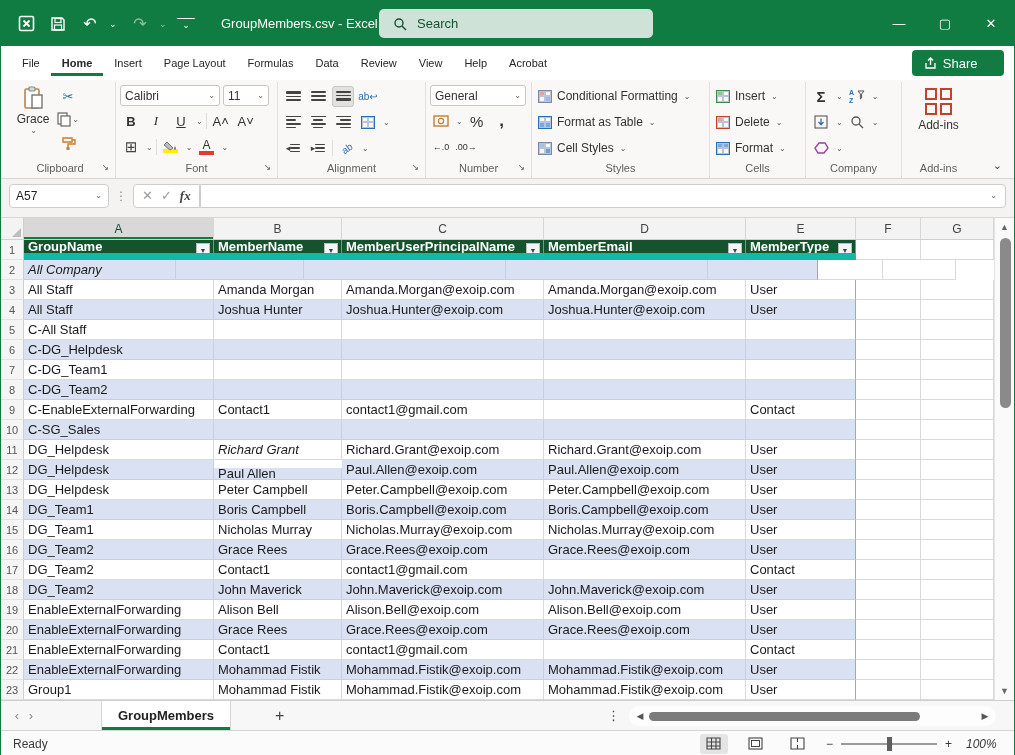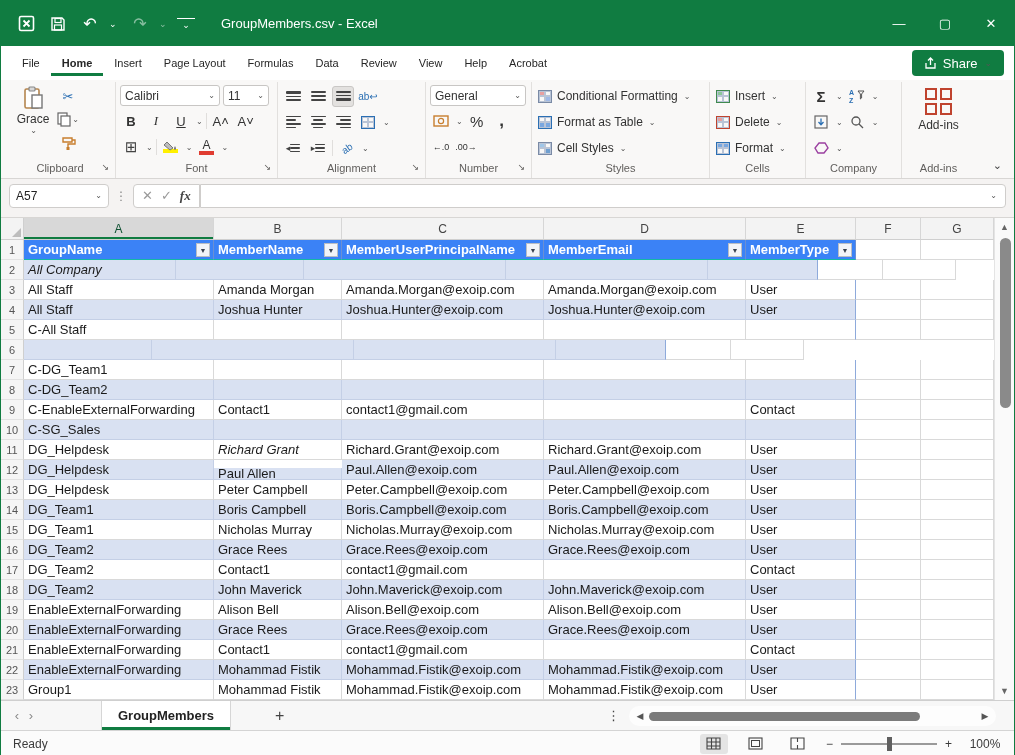--- a/index.html
+++ b/index.html
@@ -67,21 +67,21 @@
   .colheads { display:flex; height:22px; }
   .corner { width:23px; background:#f3f3f3; border-right:1px solid #cfcfcf; border-bottom:1px solid #cfcfcf; position:relative; }
   .corner::after { content:""; position:absolute; right:2px; bottom:2px; border-left:9px solid transparent; border-bottom:9px solid #bdbdbd; }
   .colhead { background:#f3f3f3; border-right:1px solid #d6d6d6; border-bottom:1px solid #cfcfcf; color:#444; font-size:12px; display:flex; align-items:center; justify-content:center; }
   .colhead.sel { background:#d8d8d8; box-shadow:inset 0 -2px 0 #107C41; color:#0f5132; }
   .sheetrow { display:flex; height:20px; }
   .rownum { width:23px; background:#f5f5f5; border-right:1px solid #cfcfcf; border-bottom:1px solid #e2e2e2; color:#555; font-size:11px; display:flex; align-items:center; justify-content:center; }
   .cell { border-right:1px solid #d9d9d9; border-bottom:1px solid #d9d9d9; padding:0 4px; display:flex; align-items:center; font-size:13px; color:#1a1a1a; overflow:hidden; white-space:nowrap; }
   .cell.band { background:#D9E1F2; border-right-color:#c4cfe6; border-bottom-color:#c4cfe6; }
   .cell.tblE { border-right:1px solid #8EAADB; }
-  .cell.hdr { background:#3b82f6; color:#fff; font-weight:bold; border-right:1px solid #6a8fd3; border-bottom:1px solid #14b8a6; position:relative; }
+  .cell.hdr { background:#14532d; color:#fff; font-weight:bold; border-right:1px solid #6a8fd3; border-bottom:7px solid #14b8a6; position:relative; }
   .filter-btn { position:absolute; right:3px; top:3px; width:14px; height:14px; background:#f2f4f8; border:1px solid #b9bdc4; display:flex; align-items:center; justify-content:center; font-size:7px; color:#39414e; }
 
   
   .vscroll { width:22px; background:#fafafa; border-left:1px solid #e4e4e4; display:flex; flex-direction:column; align-items:center; }
   .vs-arrow { height:18px; display:flex; align-items:center; justify-content:center; color:#666; font-size:9px; width:100%; }
   .vs-track { flex:1; width:100%; position:relative; }
   .vs-thumb { position:absolute; left:5px; width:11px; border-radius:6px; background:#8a8a8a; top:2px; height:170px; }
 
   
   .sheetbar { height:30px; background:#f7f7f7; border-top:1px solid #cfcfcf; display:flex; align-items:center; flex:0 0 auto; position:relative; }
@@ -95,21 +95,21 @@
   .hs-thumb { position:absolute; left:2px; width:82%; top:2px; height:9px; border-radius:5px; background:#7b7b7b; }
 
   
   .statusbar { height:26px; background:#fbfbfb; border-top:1px solid #d4d4d4; display:flex; align-items:center; padding:0 12px; font-size:12px; color:#3b3b3b; flex:0 0 auto; position:relative; }
   .sb-right { position:absolute; right:10px; display:flex; align-items:center; gap:14px; }
   .view-btn { width:28px; height:20px; display:flex; align-items:center; justify-content:center; border-radius:3px; }
   .view-btn.sel { background:#e4e4e4; }
   .zoomslider { display:flex; align-items:center; gap:8px; }
   .zs-track { width:96px; height:2px; background:#9a9a9a; position:relative; }
   .zs-thumb { position:absolute; left:46px; top:-6px; width:5px; height:14px; background:#5f5f5f; }
-  .zoom-pct { width:38px; text-align:center; }
+  .zoom-pct { width:38px; text-align:left;font-style:italic; }
   svg { display:block; }
 </style>
 </head>
 <body>
 
 <div class="window">
 
   <div class="titlebar">
     <div class="tb-left">
       <div class="tb-btn">
@@ -125,20 +125,29 @@
             <rect x="4.5" y="9" width="7" height="5" fill="none" stroke="#fff" stroke-width="1.2"></rect>
           </svg>
       </div>
       <div class="tb-btn">↶</div>
       <div class="tb-chev">⌄</div>
       <div class="tb-btn dim">↷</div>
       <div class="tb-chev dim">⌄</div>
       <div class="tb-chev" style="width:18px;border-top:1px solid #fff;padding-top:1px;text-align:center">⌄</div>
     </div>
     <div class="tb-title">GroupMembers.csv - Excel</div>
+    <div class="searchbox">
+      <span>
+        <svg width="14" height="14" viewBox="0 0 14 14">
+            <circle cx="6" cy="6" r="4" fill="none" stroke="#15502f" stroke-width="1.4"></circle>
+            <path d="M9 9 L13 13" stroke="#15502f" stroke-width="1.4"></path>
+          </svg>
+      </span>
+      <span>Search</span>
+    </div>
     <div class="win-controls">
       <div>—</div>
       <div>▢</div>
       <div>✕</div>
     </div>
   </div>
 
   <div class="menubar">
     <div id="ribbon-tabs" style="display:flex">
         <div class="rtab">File</div>
@@ -578,20 +587,21 @@
             <div class="cell" style="width: 190px;">C-All Staff</div>
             <div class="cell" style="width: 128px;"></div>
             <div class="cell" style="width: 202px;"></div>
             <div class="cell" style="width: 202px;"></div>
             <div class="cell tblE" style="width: 110px;"></div>
             <div class="cell" style="width: 65px;"></div>
             <div class="cell" style="width: 73px;"></div>
           </div>
           <div class="sheetrow">
             <div class="rownum">6</div>
+            <div class="cell band" style="width: 190px;">C-DG_Helpdesk</div>
             <div class="cell band" style="width: 128px;"></div>
             <div class="cell band" style="width: 202px;"></div>
             <div class="cell band" style="width: 202px;"></div>
             <div class="cell band tblE" style="width: 110px;"></div>
             <div class="cell" style="width: 65px;"></div>
             <div class="cell" style="width: 73px;"></div>
           </div>
           <div class="sheetrow">
             <div class="rownum">7</div>
             <div class="cell" style="width: 190px;">C-DG_Team1</div>

